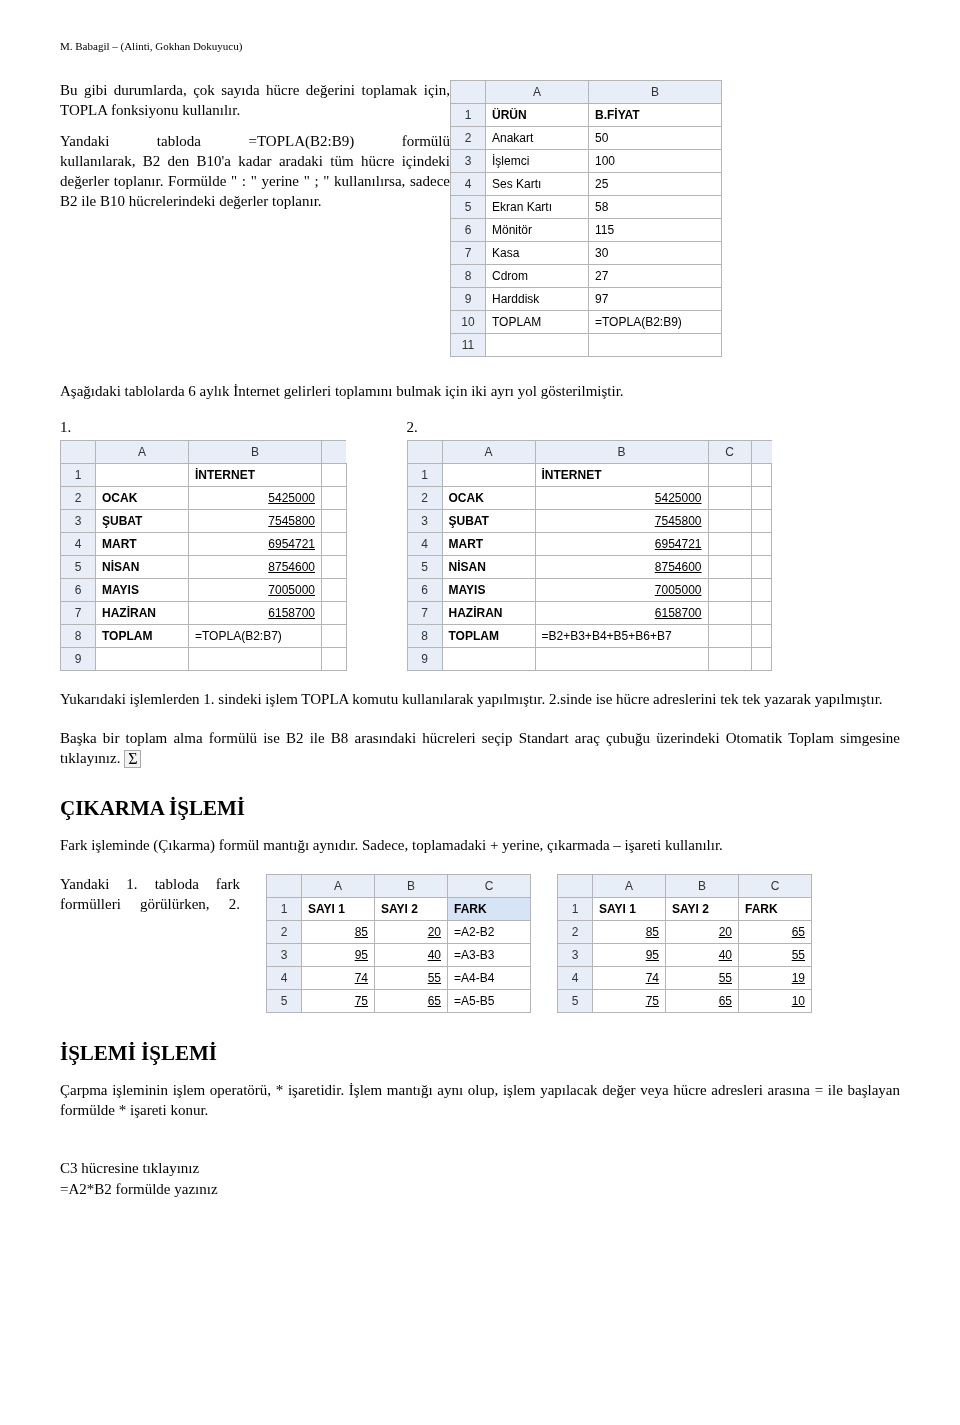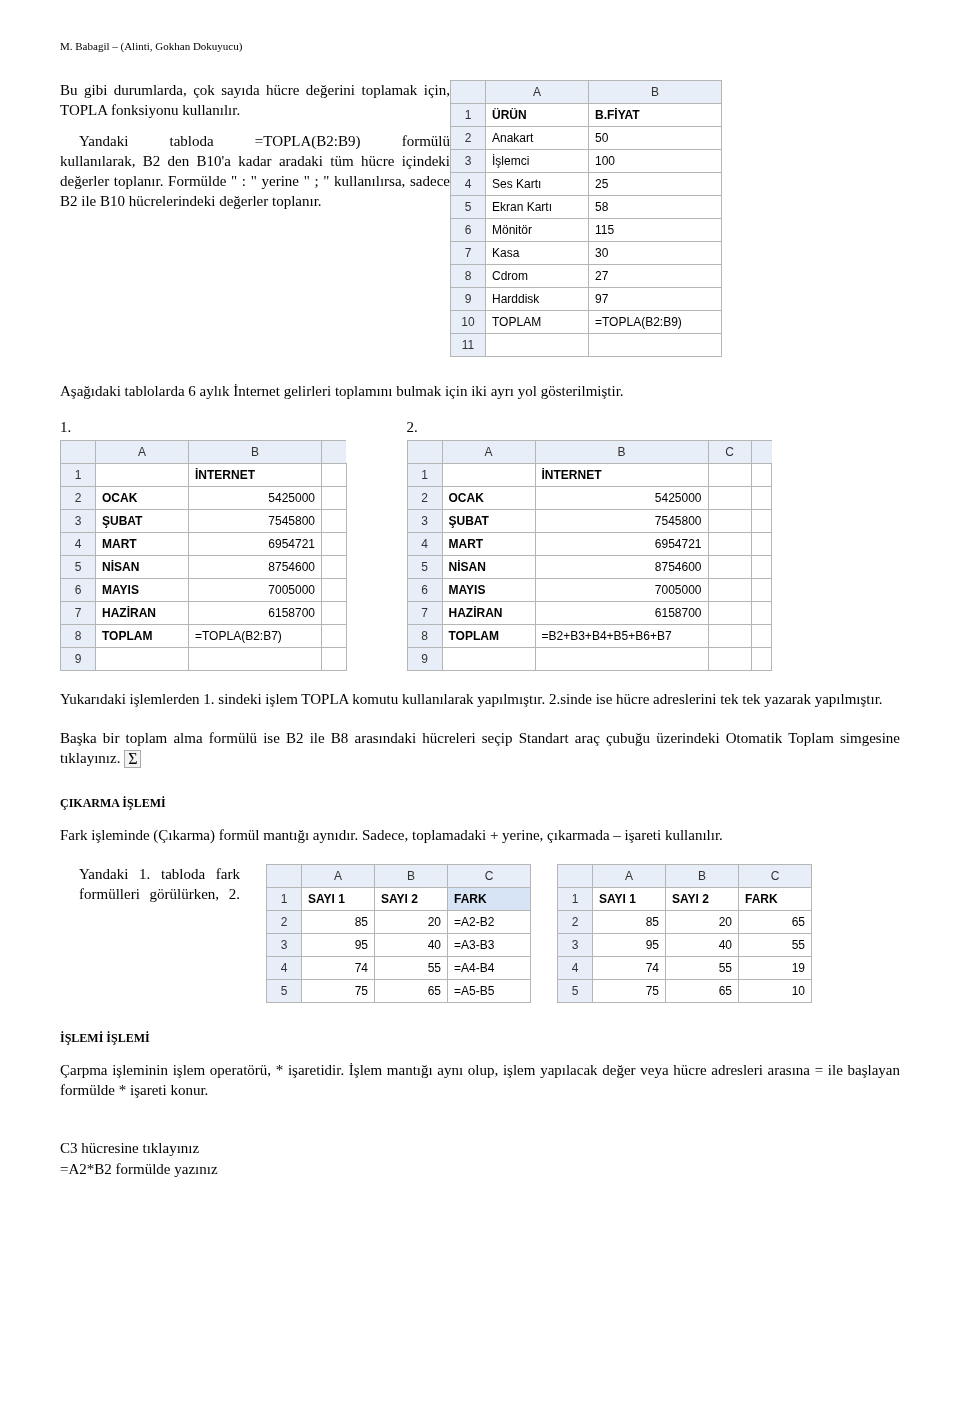--- a/index.html
+++ b/index.html
@@ -27,25 +27,24 @@
     margin: 0 0 18px 0;
   }
   .para-narrow {
     width: 390px;
     text-align: justify;
     line-height: 1.35;
   }
   .justify-row {
     display: flex;
     justify-content: space-between;
-    margin-left: 19px;
   }
   .section-title {
     font-weight: bold;
-    font-size: 12px;
+    font-size: 21px;
     margin: 28px 0 14px 0;
   }
   
   table.sheet {
     border-collapse: collapse;
     font-family: Arial, Helvetica, sans-serif;
     font-size: 12px;
     color: #000;
     background: #fff;
   }
@@ -70,20 +69,21 @@
     background: #e8eef7;
     text-align: center;
     color: #333;
     width: 22px;
   }
   table.sheet td.bold {
     font-weight: bold;
   }
   table.sheet td.num {
     text-align: right;
+    text-decoration: underline;
   }
   table.sheet td.sel {
     background: #d6e4f5;
   }
   .tables-row {
     display: flex;
     gap: 60px;
     align-items: flex-start;
     margin-bottom: 18px;
   }

